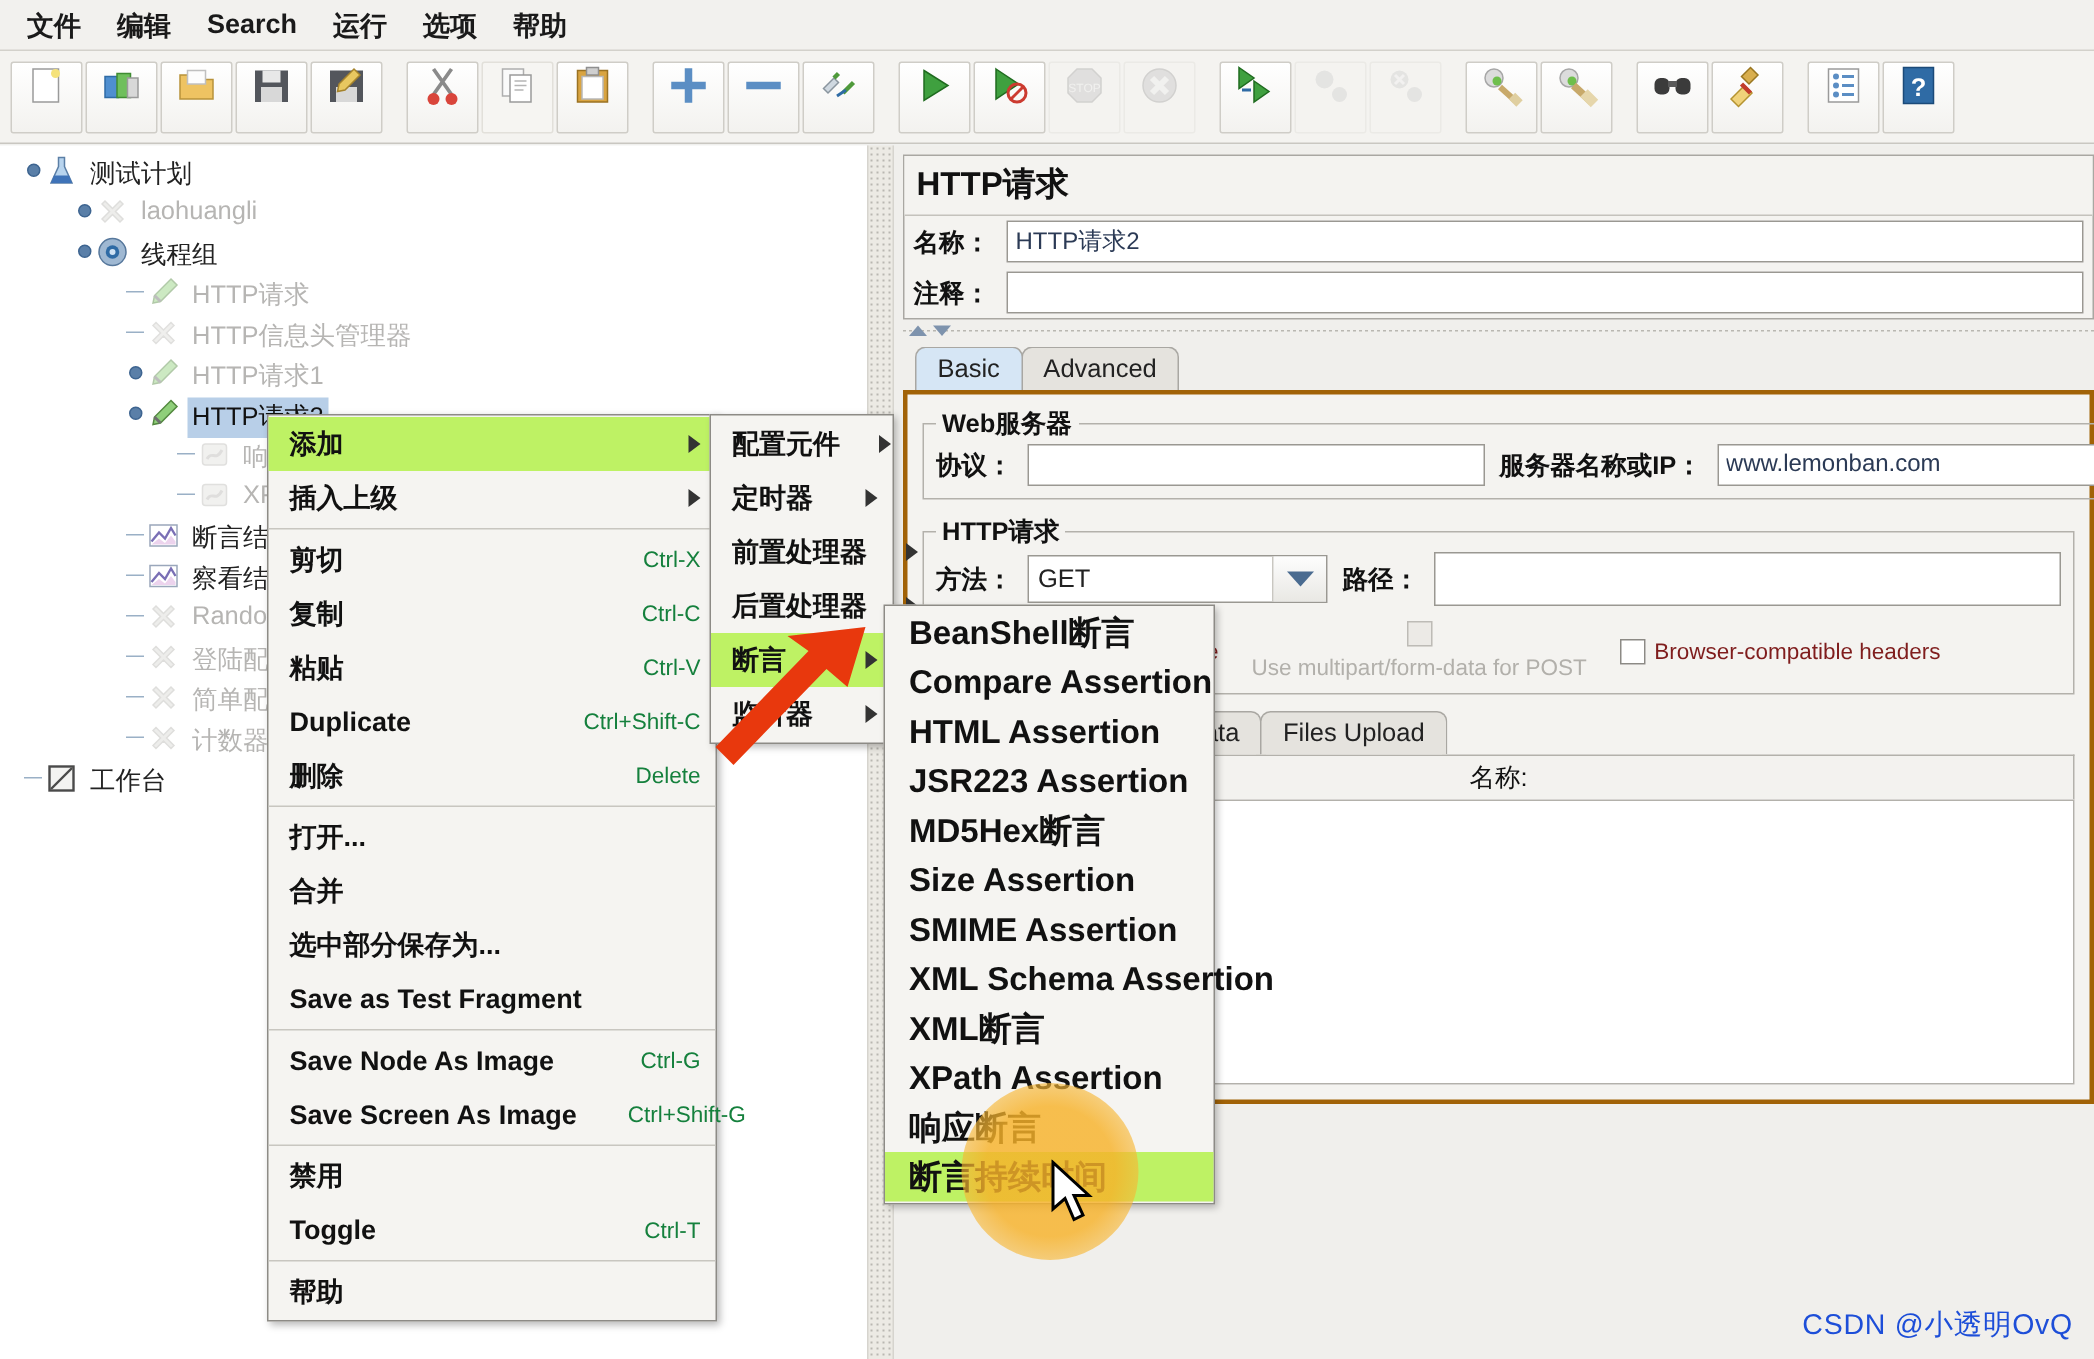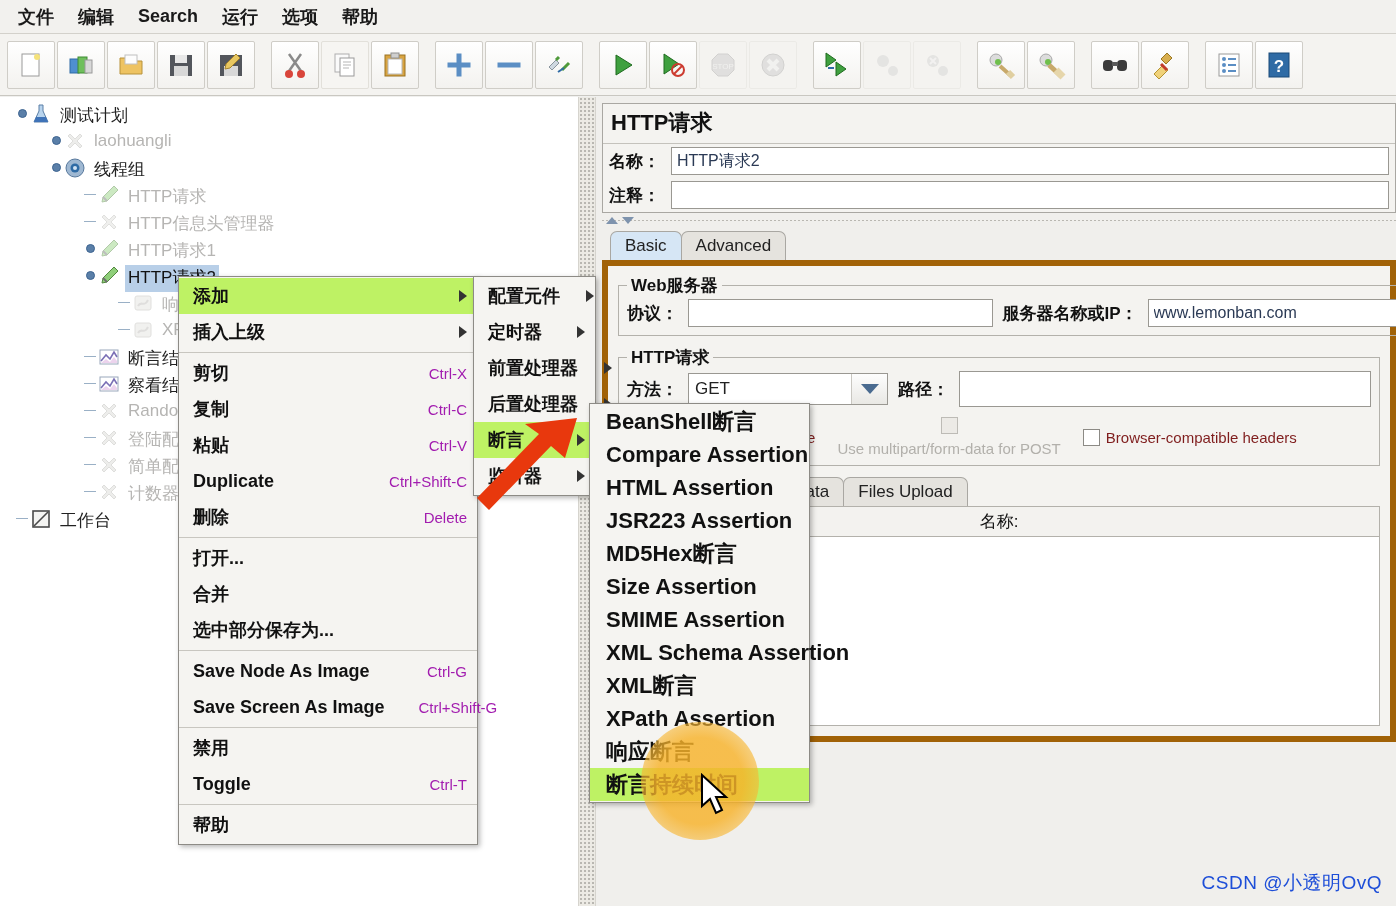--- a/index.html
+++ b/index.html
@@ -31,21 +31,21 @@
     border-bottom:1px solid #c9c7c1;
     display:flex; align-items:center;
     padding-left:6px; gap:0px;
   }
   .tb-group { display:flex; align-items:center; }
   .tb-sep { width:14px; }
   .tb-btn {
     width:48px; height:48px; margin:0 1px;
     border:1px solid #cfcdc7; border-radius:2px;
     background:linear-gradient(#ffffff,#f3f2ef);
-    display:flex; align-items:center; justify-content:center;
+    display:flex; justify-content:center;
     cursor:pointer; position:relative;
   }
   .tb-btn.flat { border-color:#e2e0da; background:#f6f5f2; }
   .tb-btn.disabled { opacity:.45; cursor:default; }
   .tb-btn svg { display:block; }
 
   
   #main { position:absolute; top:97px; left:0; right:0; bottom:0; }
 
   #treepane {
@@ -93,21 +93,21 @@
   .tri.up { border-bottom:7px solid #7e93ad; }
   .tri.dn { border-top:7px solid #7e93ad; }
 
   .tabs { display:flex; align-items:flex-end; height:30px; padding-left:8px; margin-top:3px;}
   .tab {
     font-size:17px; padding:4px 14px 4px 14px; border:1px solid #a9a7a2;
     border-bottom:none; border-radius:7px 7px 0 0; background:#e5e3de;
     color:#222; margin-right:-1px; cursor:pointer; position:relative;
   }
   .tab.active { background:#d6e6f5; font-weight:normal; z-index:2; }
-  .tabpanel { border:6px solid #a16207; background:#f4f3f0; padding:8px 10px 10px 10px; }
+  .tabpanel { border:3px solid #a16207; background:#f4f3f0; padding:8px 10px 10px 10px; }
 
   fieldset.grp {
     border:1px solid #b3b1ab; margin:0 0 10px 0; padding:2px 8px 8px 8px;
   }
   fieldset.grp > legend { font-size:17px; font-weight:bold; color:#111; padding:0 4px; }
   .inline { display:flex; align-items:center; gap:10px; }
   .lbl-b { font-size:17px; font-weight:bold; color:#111; white-space:nowrap; }
 
   .combo { height:32px; border:1px solid #9a9892; background:#fff; display:flex; align-items:center;
            font-size:17px; color:#222; padding-left:6px; position:relative; }
@@ -131,21 +131,21 @@
 
   
   .ctxmenu {
     position:absolute; background:#f5f4f1; border:1px solid #8d8b86;
     box-shadow:2px 2px 5px rgba(0,0,0,.28); padding:1px 0; z-index:50;
   }
   .mi {
     display:flex; align-items:center; font-size:18px; color:#111; font-weight:bold;
     height:36px; padding:0 10px 0 14px; white-space:nowrap; cursor:default; position:relative;
   }
-  .mi .accel { margin-left:auto; padding-left:34px; font-size:15px; font-weight:normal; color:#a21caf; }
+  .mi .accel { margin-left:auto; padding-left:34px; font-size:15px; font-weight:normal; color:#15803d; }
   .mi .sub-arrow { margin-left:auto; padding-left:26px; }
   .mi.hl { background:#bef264; }
   .mi.disabled { color:#b8b7b3; }
   .msep { height:1px; background:#c8c6c0; margin:2px 0; }
   .arr { width:0;height:0;border-top:6px solid transparent;border-bottom:6px solid transparent;
          border-left:8px solid #333; display:inline-block; }
 
   
   #assert-menu .mi { font-weight:bold; font-size:22px; height:33px; padding:0 16px; }
 
@@ -671,20 +671,23 @@
     <div class="msep"></div>
     <div class="mi">
       <span>打开...</span>
     </div>
     <div class="mi">
       <span>合并</span>
     </div>
     <div class="mi">
       <span>选中部分保存为...</span>
     </div>
+    <div class="mi">
+      <span>Save as Test Fragment</span>
+    </div>
     <div class="msep"></div>
     <div class="mi">
       <span>Save Node As Image</span>
       <span class="accel">Ctrl-G</span>
     </div>
     <div class="mi">
       <span>Save Screen As Image</span>
       <span class="accel">Ctrl+Shift-G</span>
     </div>
     <div class="msep"></div>

